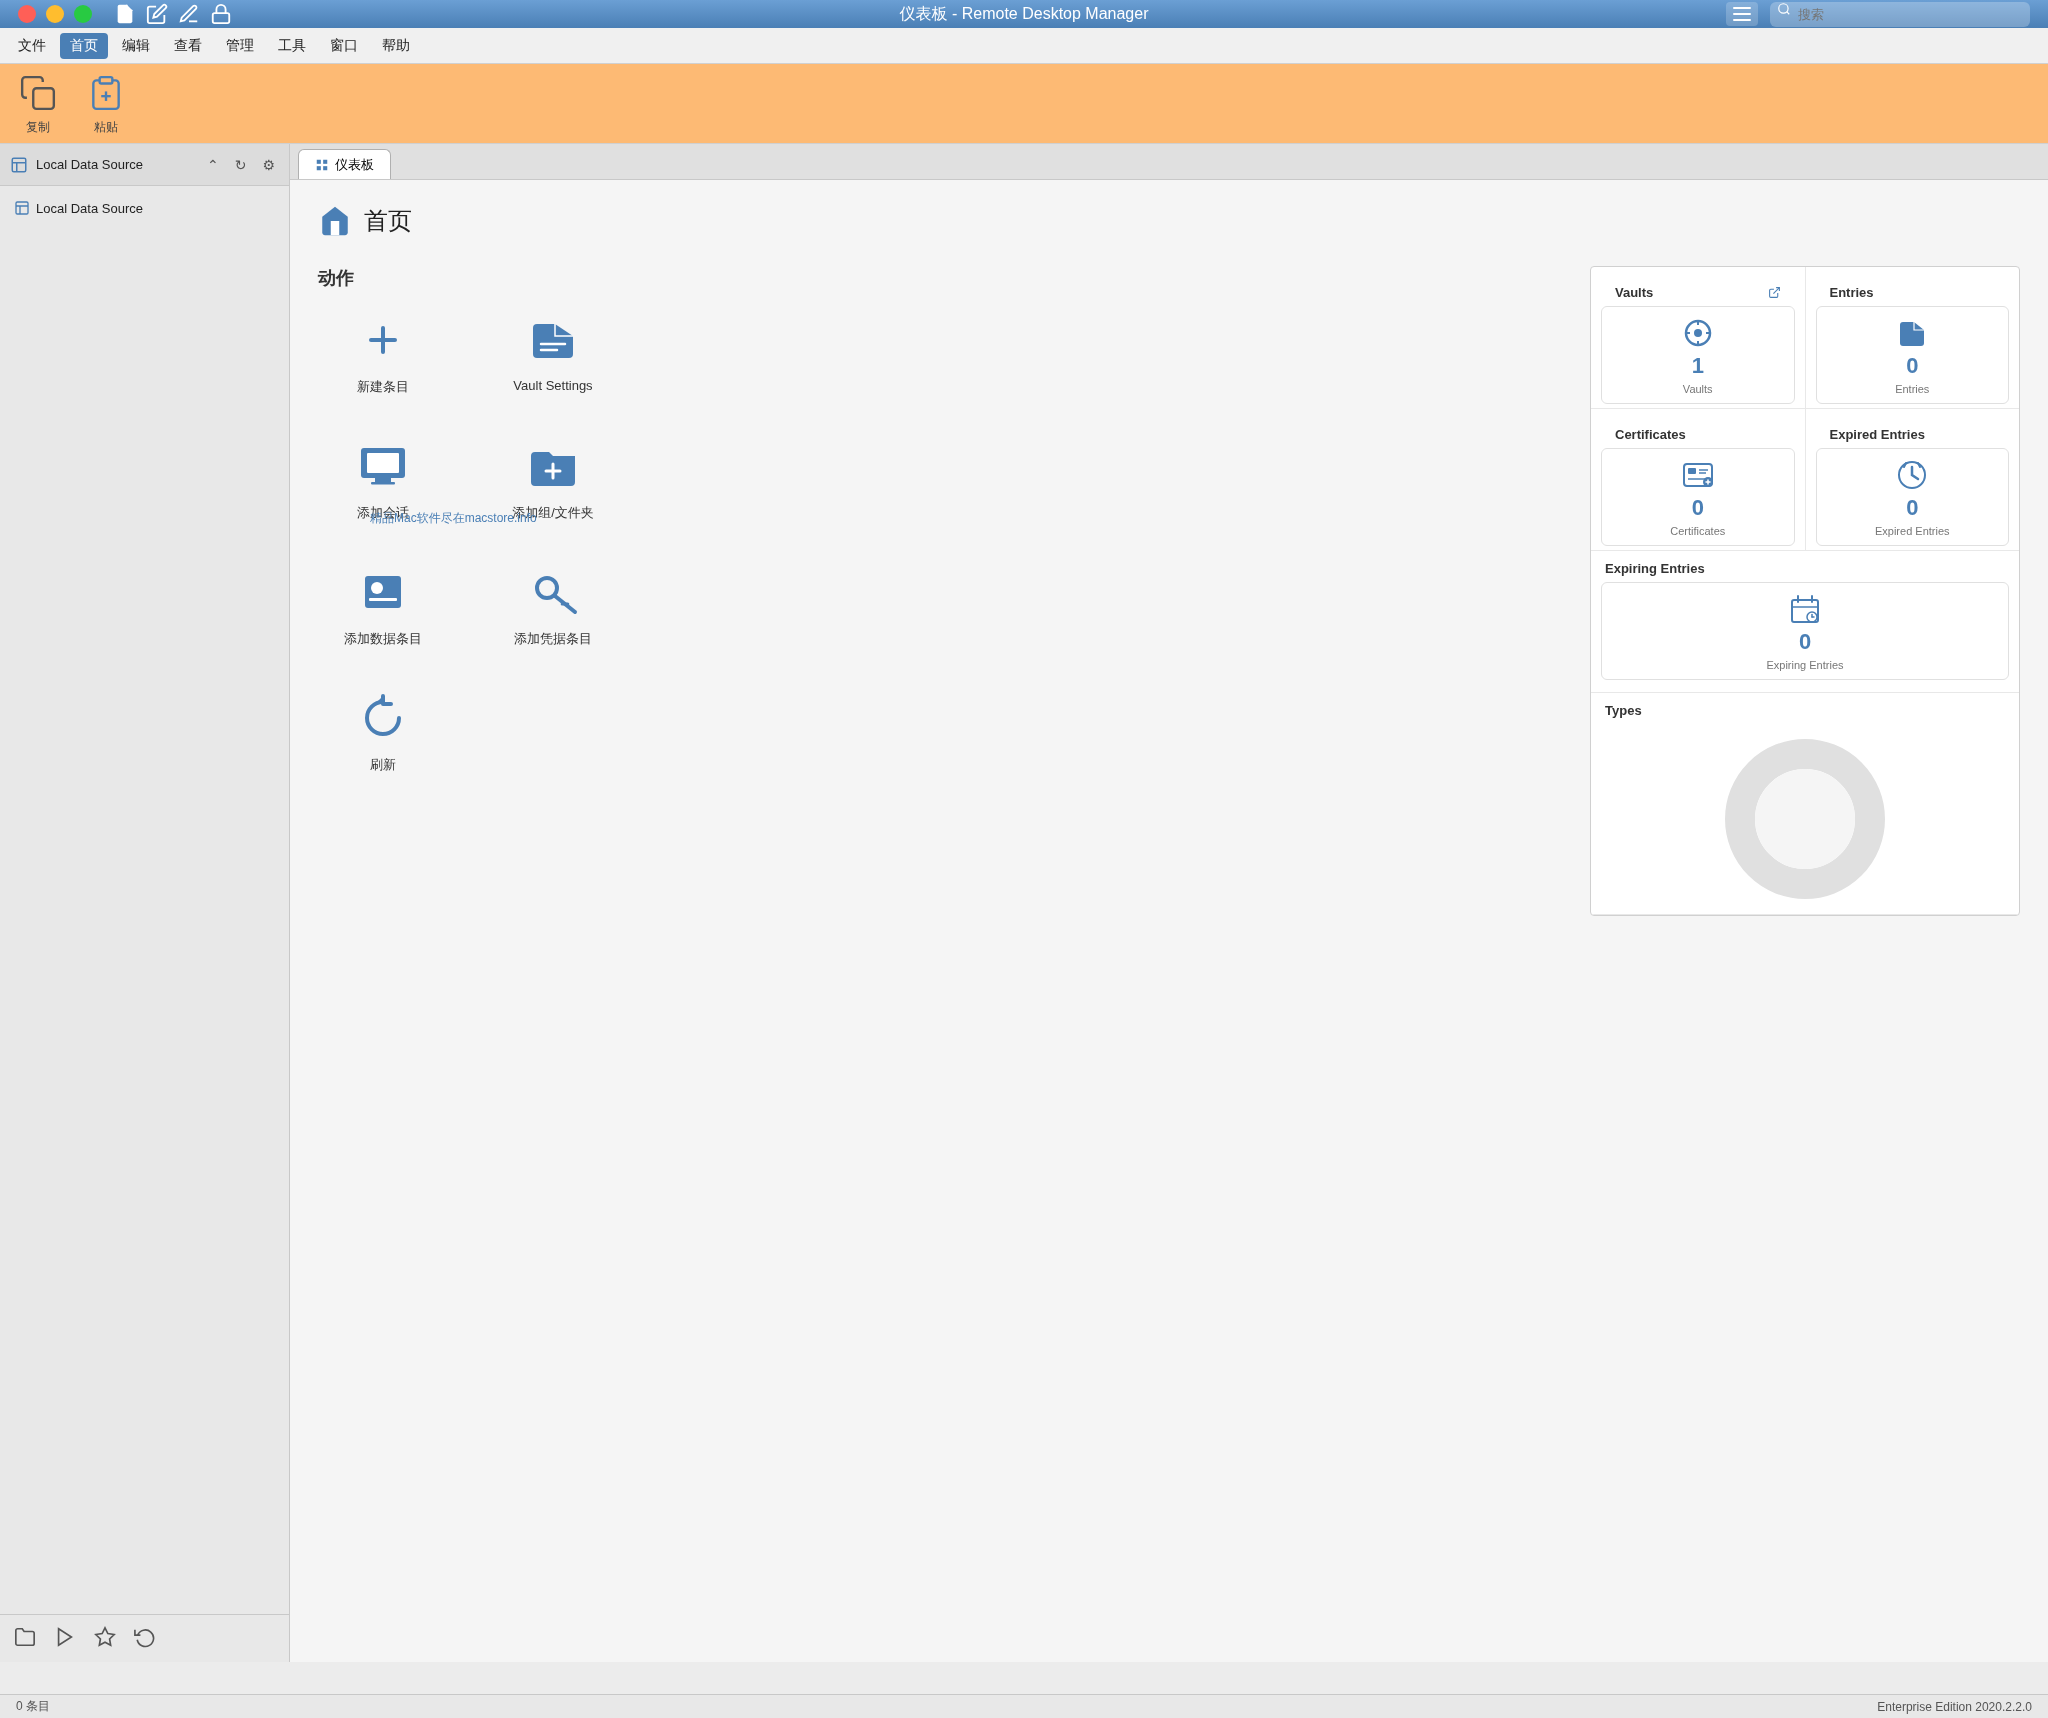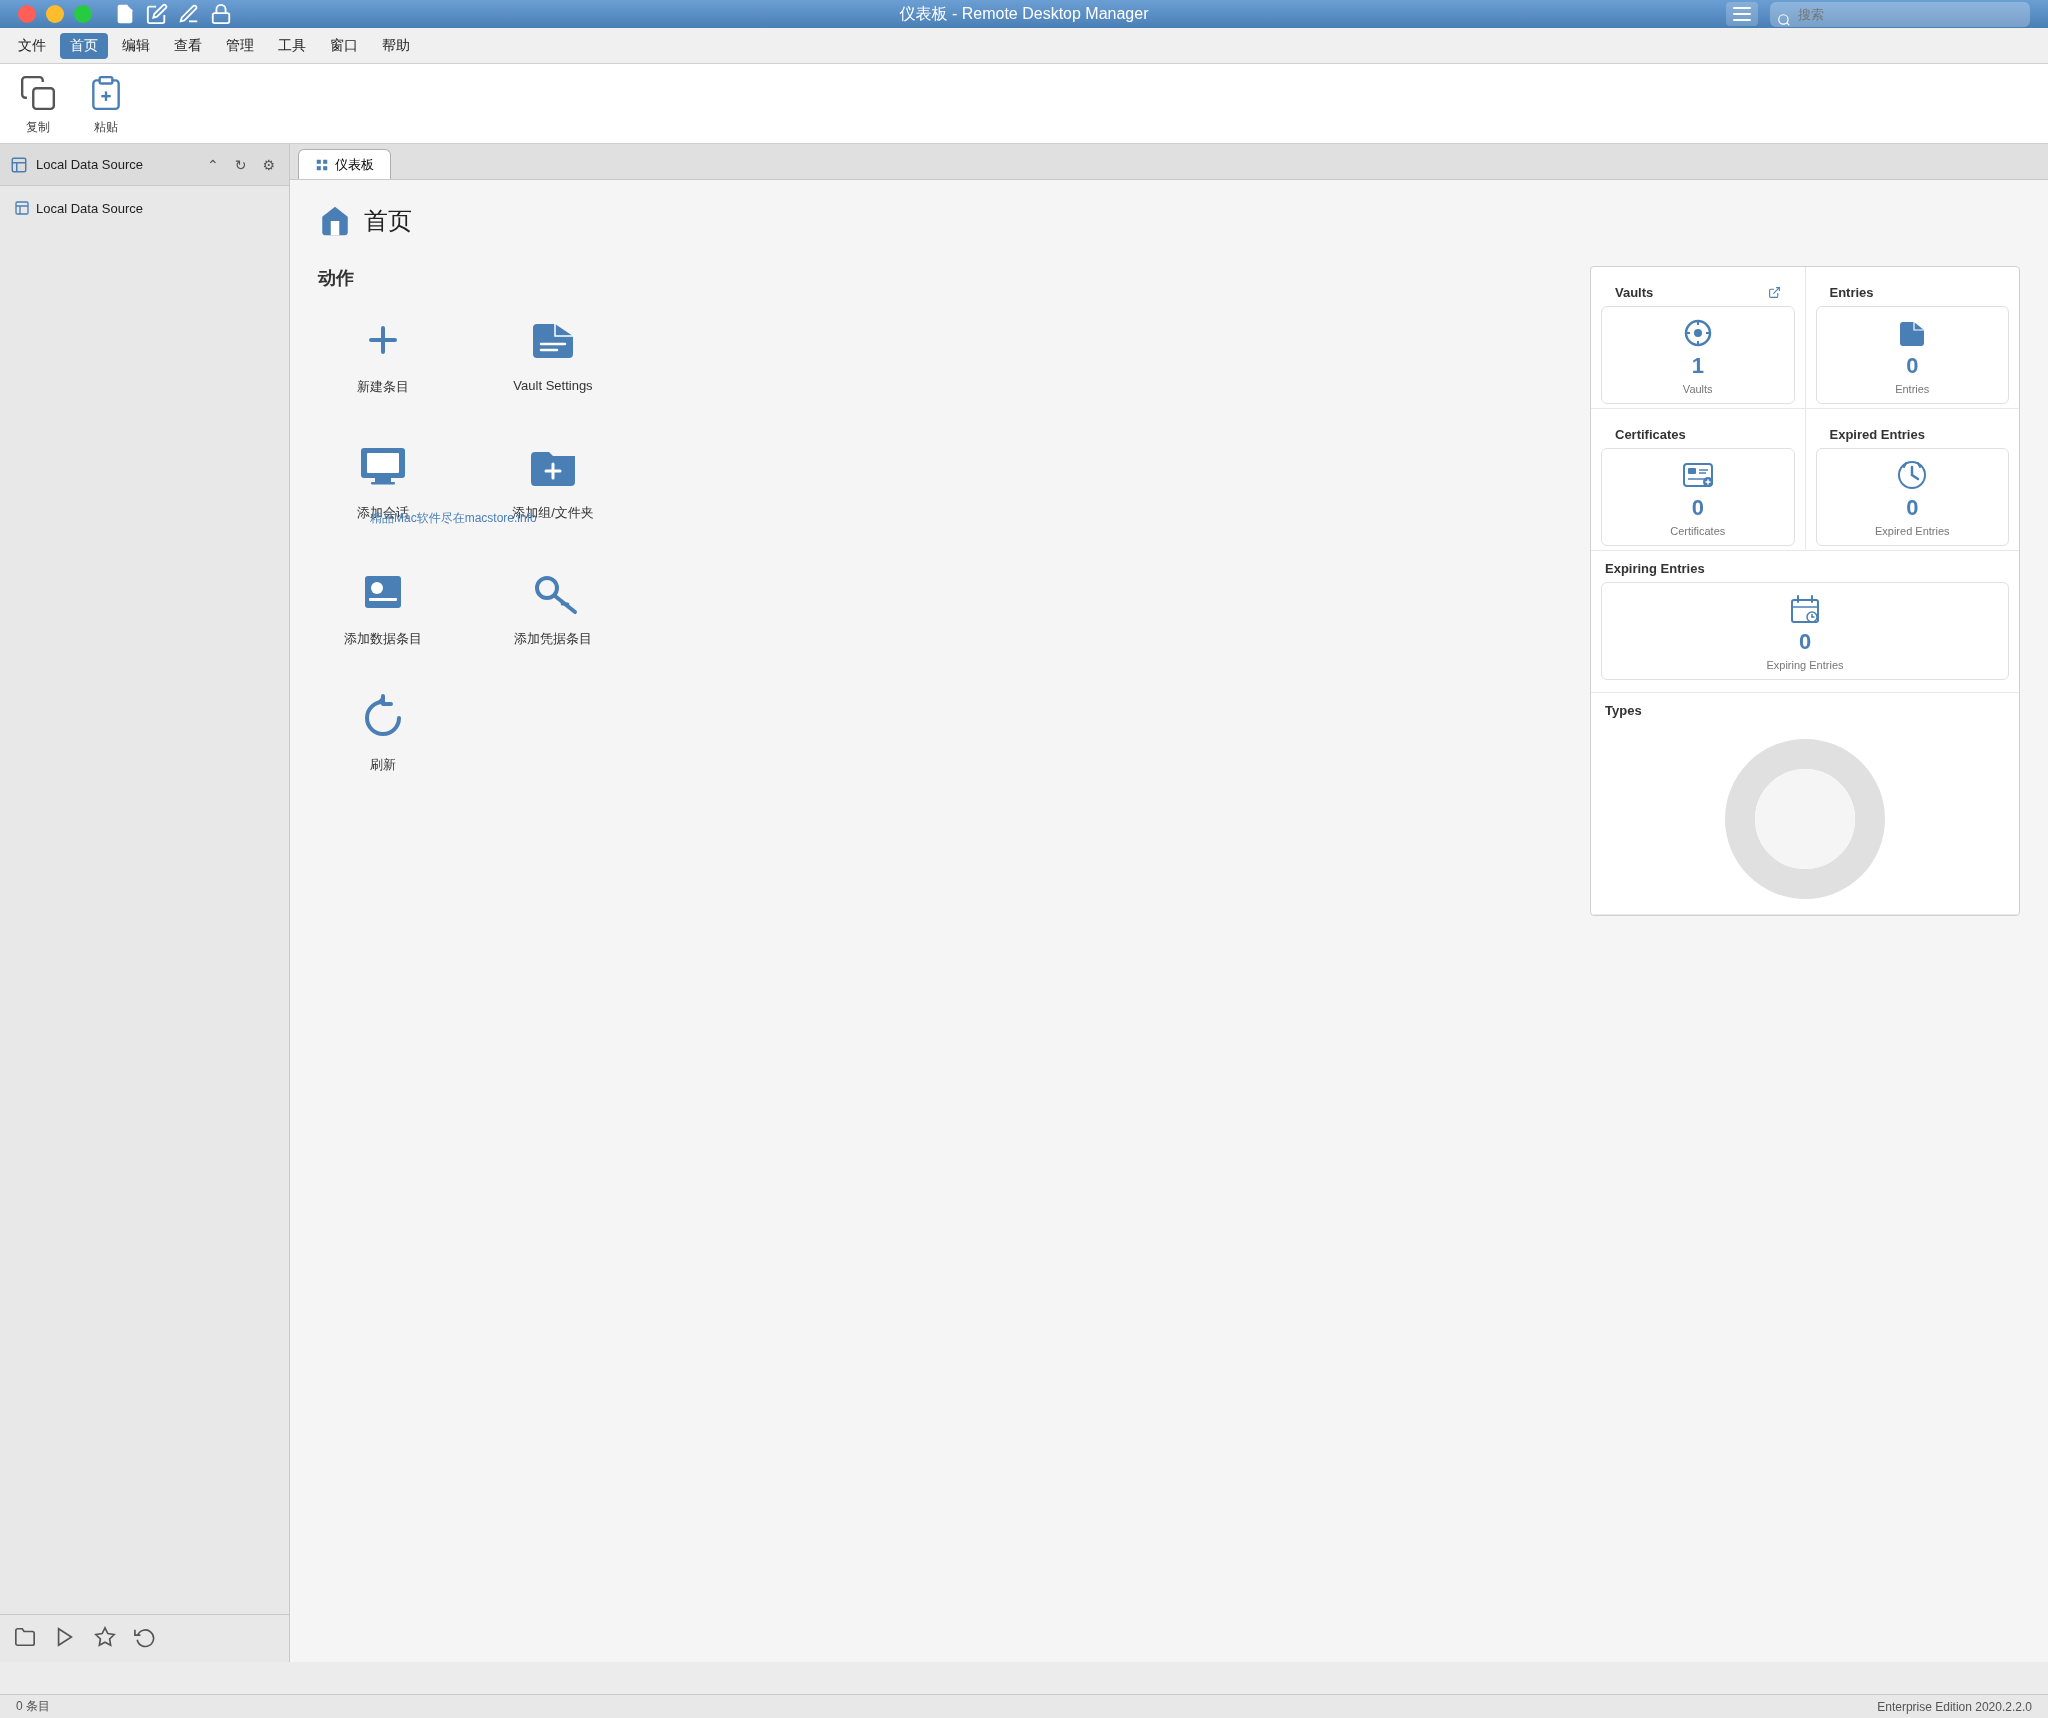--- a/index.html
+++ b/index.html
@@ -28,21 +28,21 @@
     .btn-min { background: #ffbd2e; }
     .btn-max { background: #28ca42; }
     #title-text { color: white; font-size: 16px; font-weight: 500; }
     #title-icons { position: absolute; right: 18px; display: flex; align-items: center; gap: 12px; }
     #sidebar-toggle-btn {
       width: 32px; height: 24px; background: rgba(255,255,255,0.2); border-radius: 4px; border: none; cursor: pointer; display: flex; align-items: center; justify-content: center;
     }
     #search-box {
       background: rgba(255,255,255,0.25); border-radius: 6px; border: none; padding: 4px 12px 4px 28px; color: white; font-size: 13px; width: 220px; position: relative;
     }
-    #search-wrapper { position: relative; display: flex; align-items: flex-end; }
+    #search-wrapper { position: relative; display: flex; align-items: flex-start; }
     #search-wrapper svg { position: absolute; left: 6px; }
 
     
     #menu-bar {
       background: #f0f0f0;
       height: 36px;
       display: flex;
       align-items: center;
       padding: 0 8px;
       border-bottom: 1px solid #d0d0d0;
@@ -55,21 +55,21 @@
       font-size: 14px;
       color: #222;
     }
     .menu-item.active {
       background: #4a7fb5;
       color: white;
     }
 
     
     #toolbar {
-      background: #ffffff;
+      background: #fdba74;
       height: 80px;
       display: flex;
       align-items: center;
       padding: 0 16px;
       gap: 24px;
       border-bottom: 1px solid #d0d0d0;
     }
     .toolbar-btn {
       display: flex; flex-direction: column; align-items: center; gap: 4px;
       cursor: pointer; font-size: 12px; color: #444; background: none; border: none;

